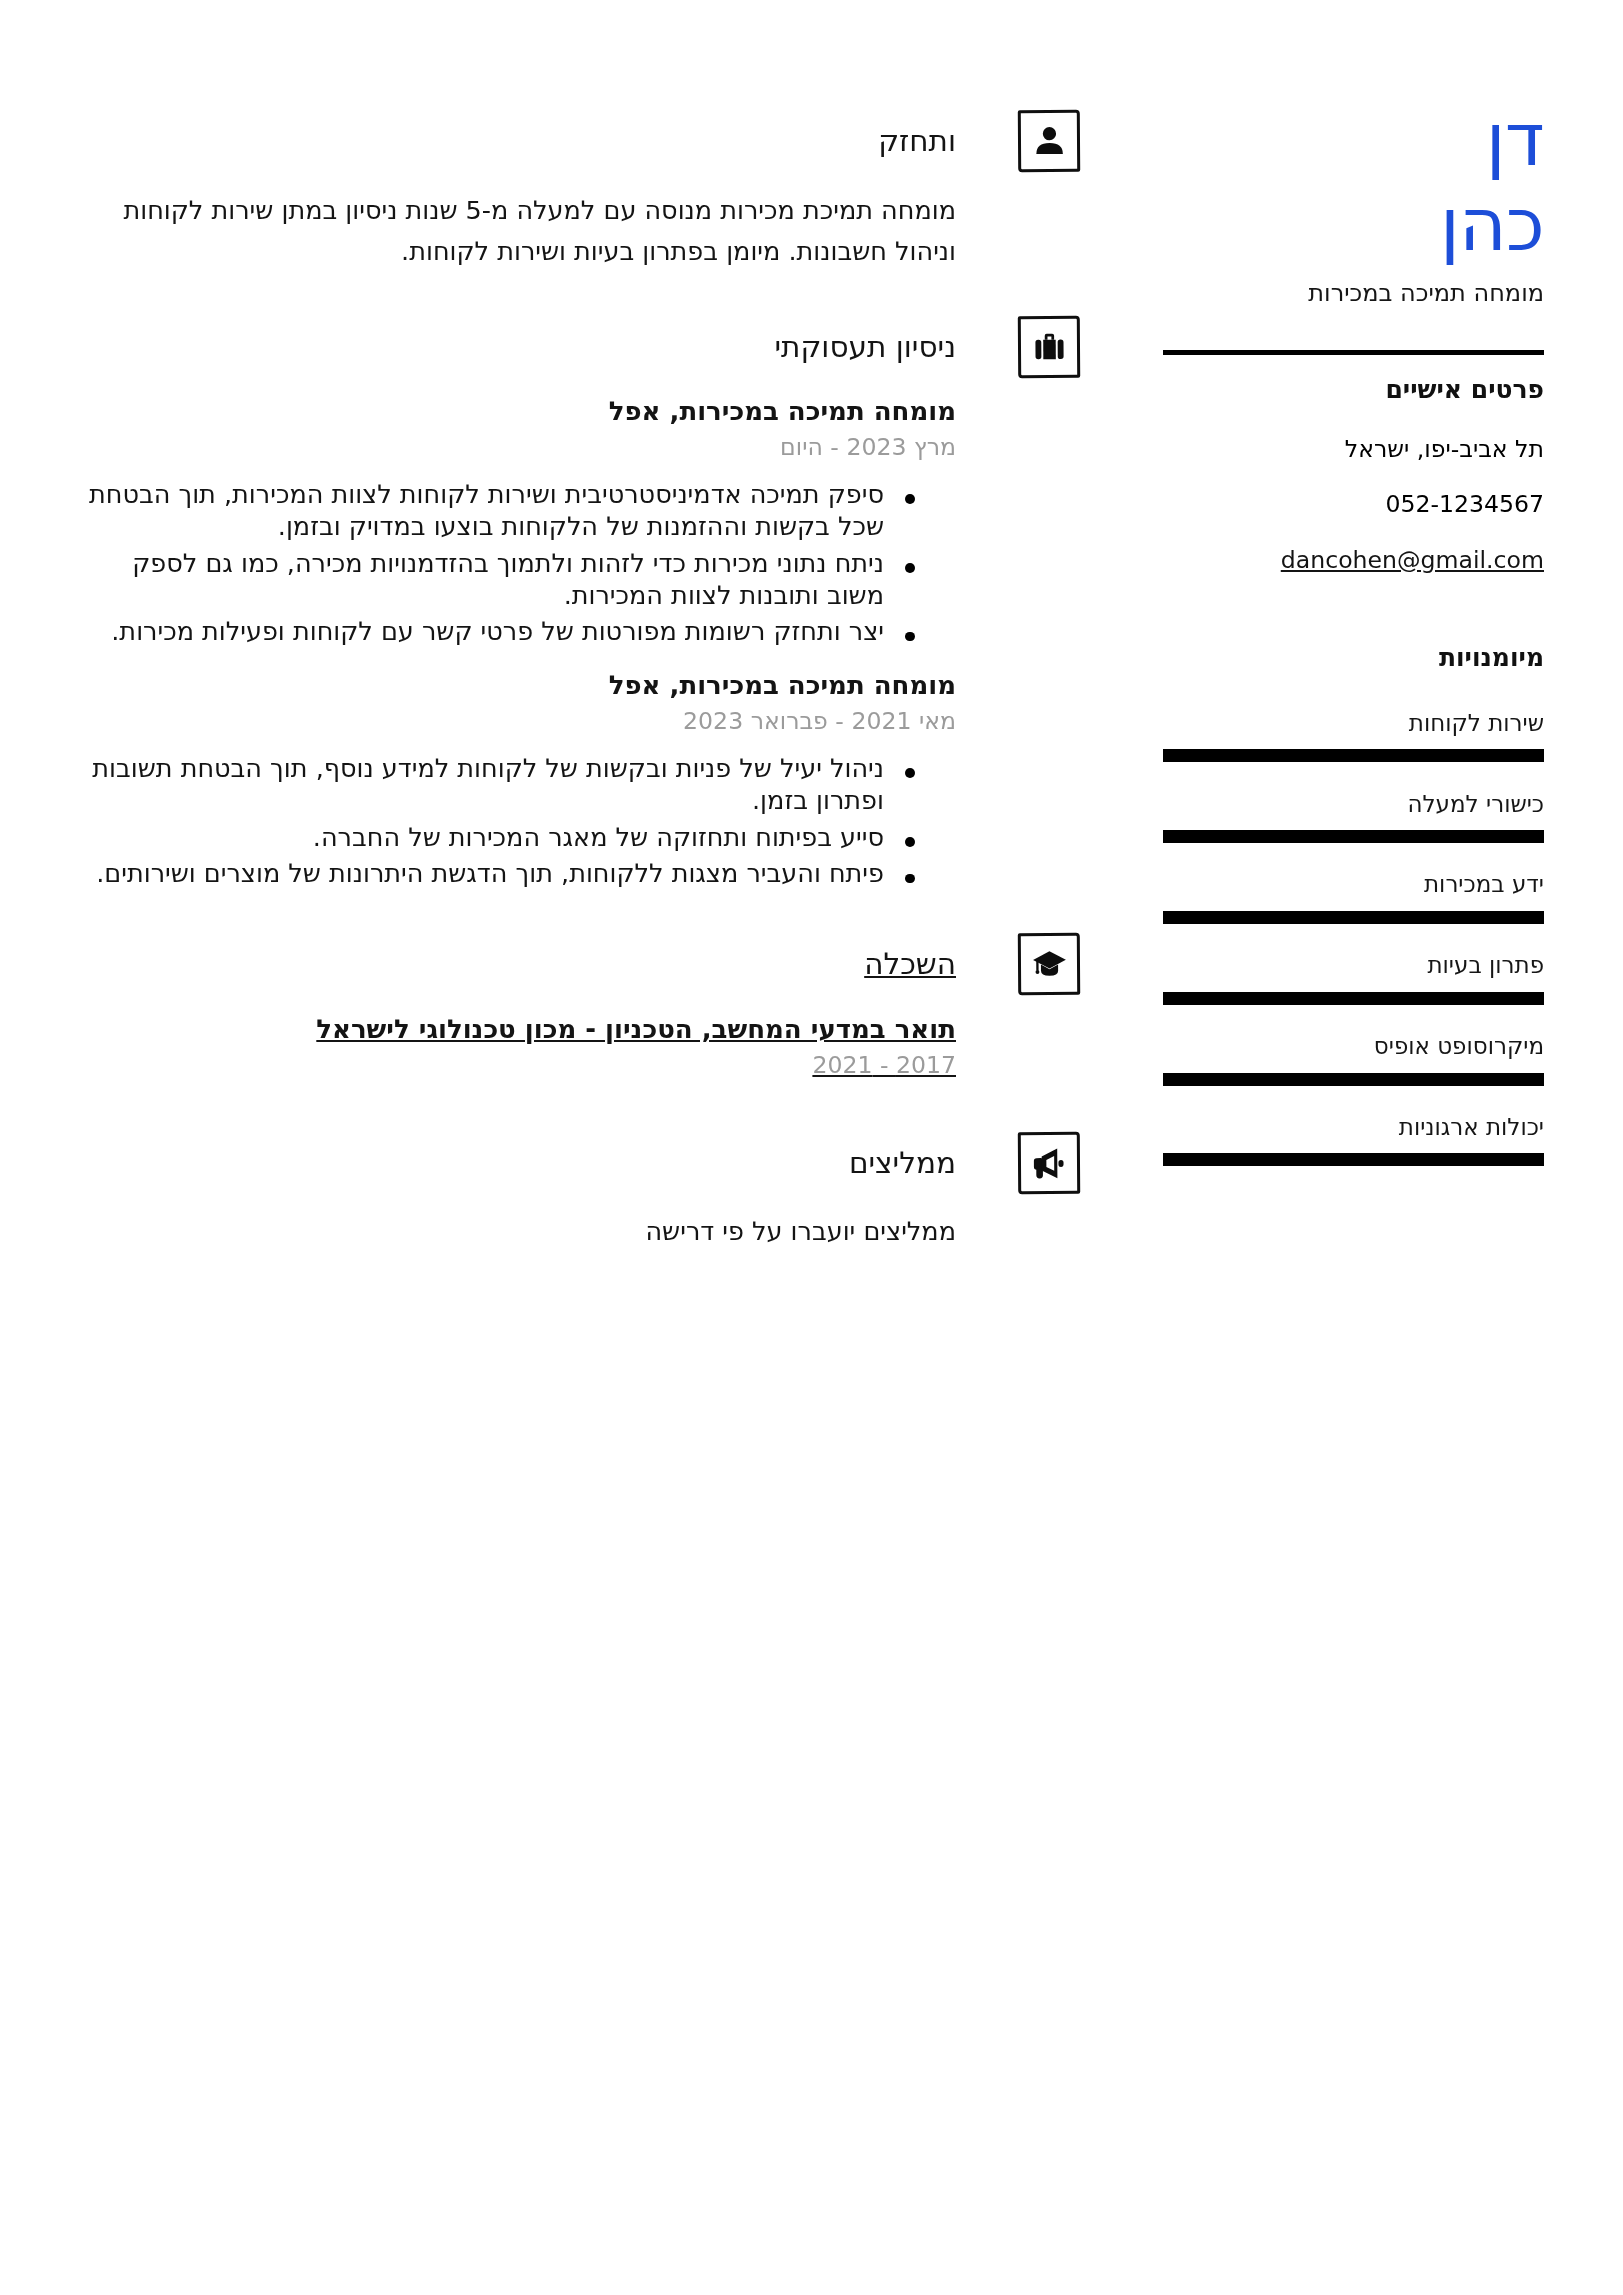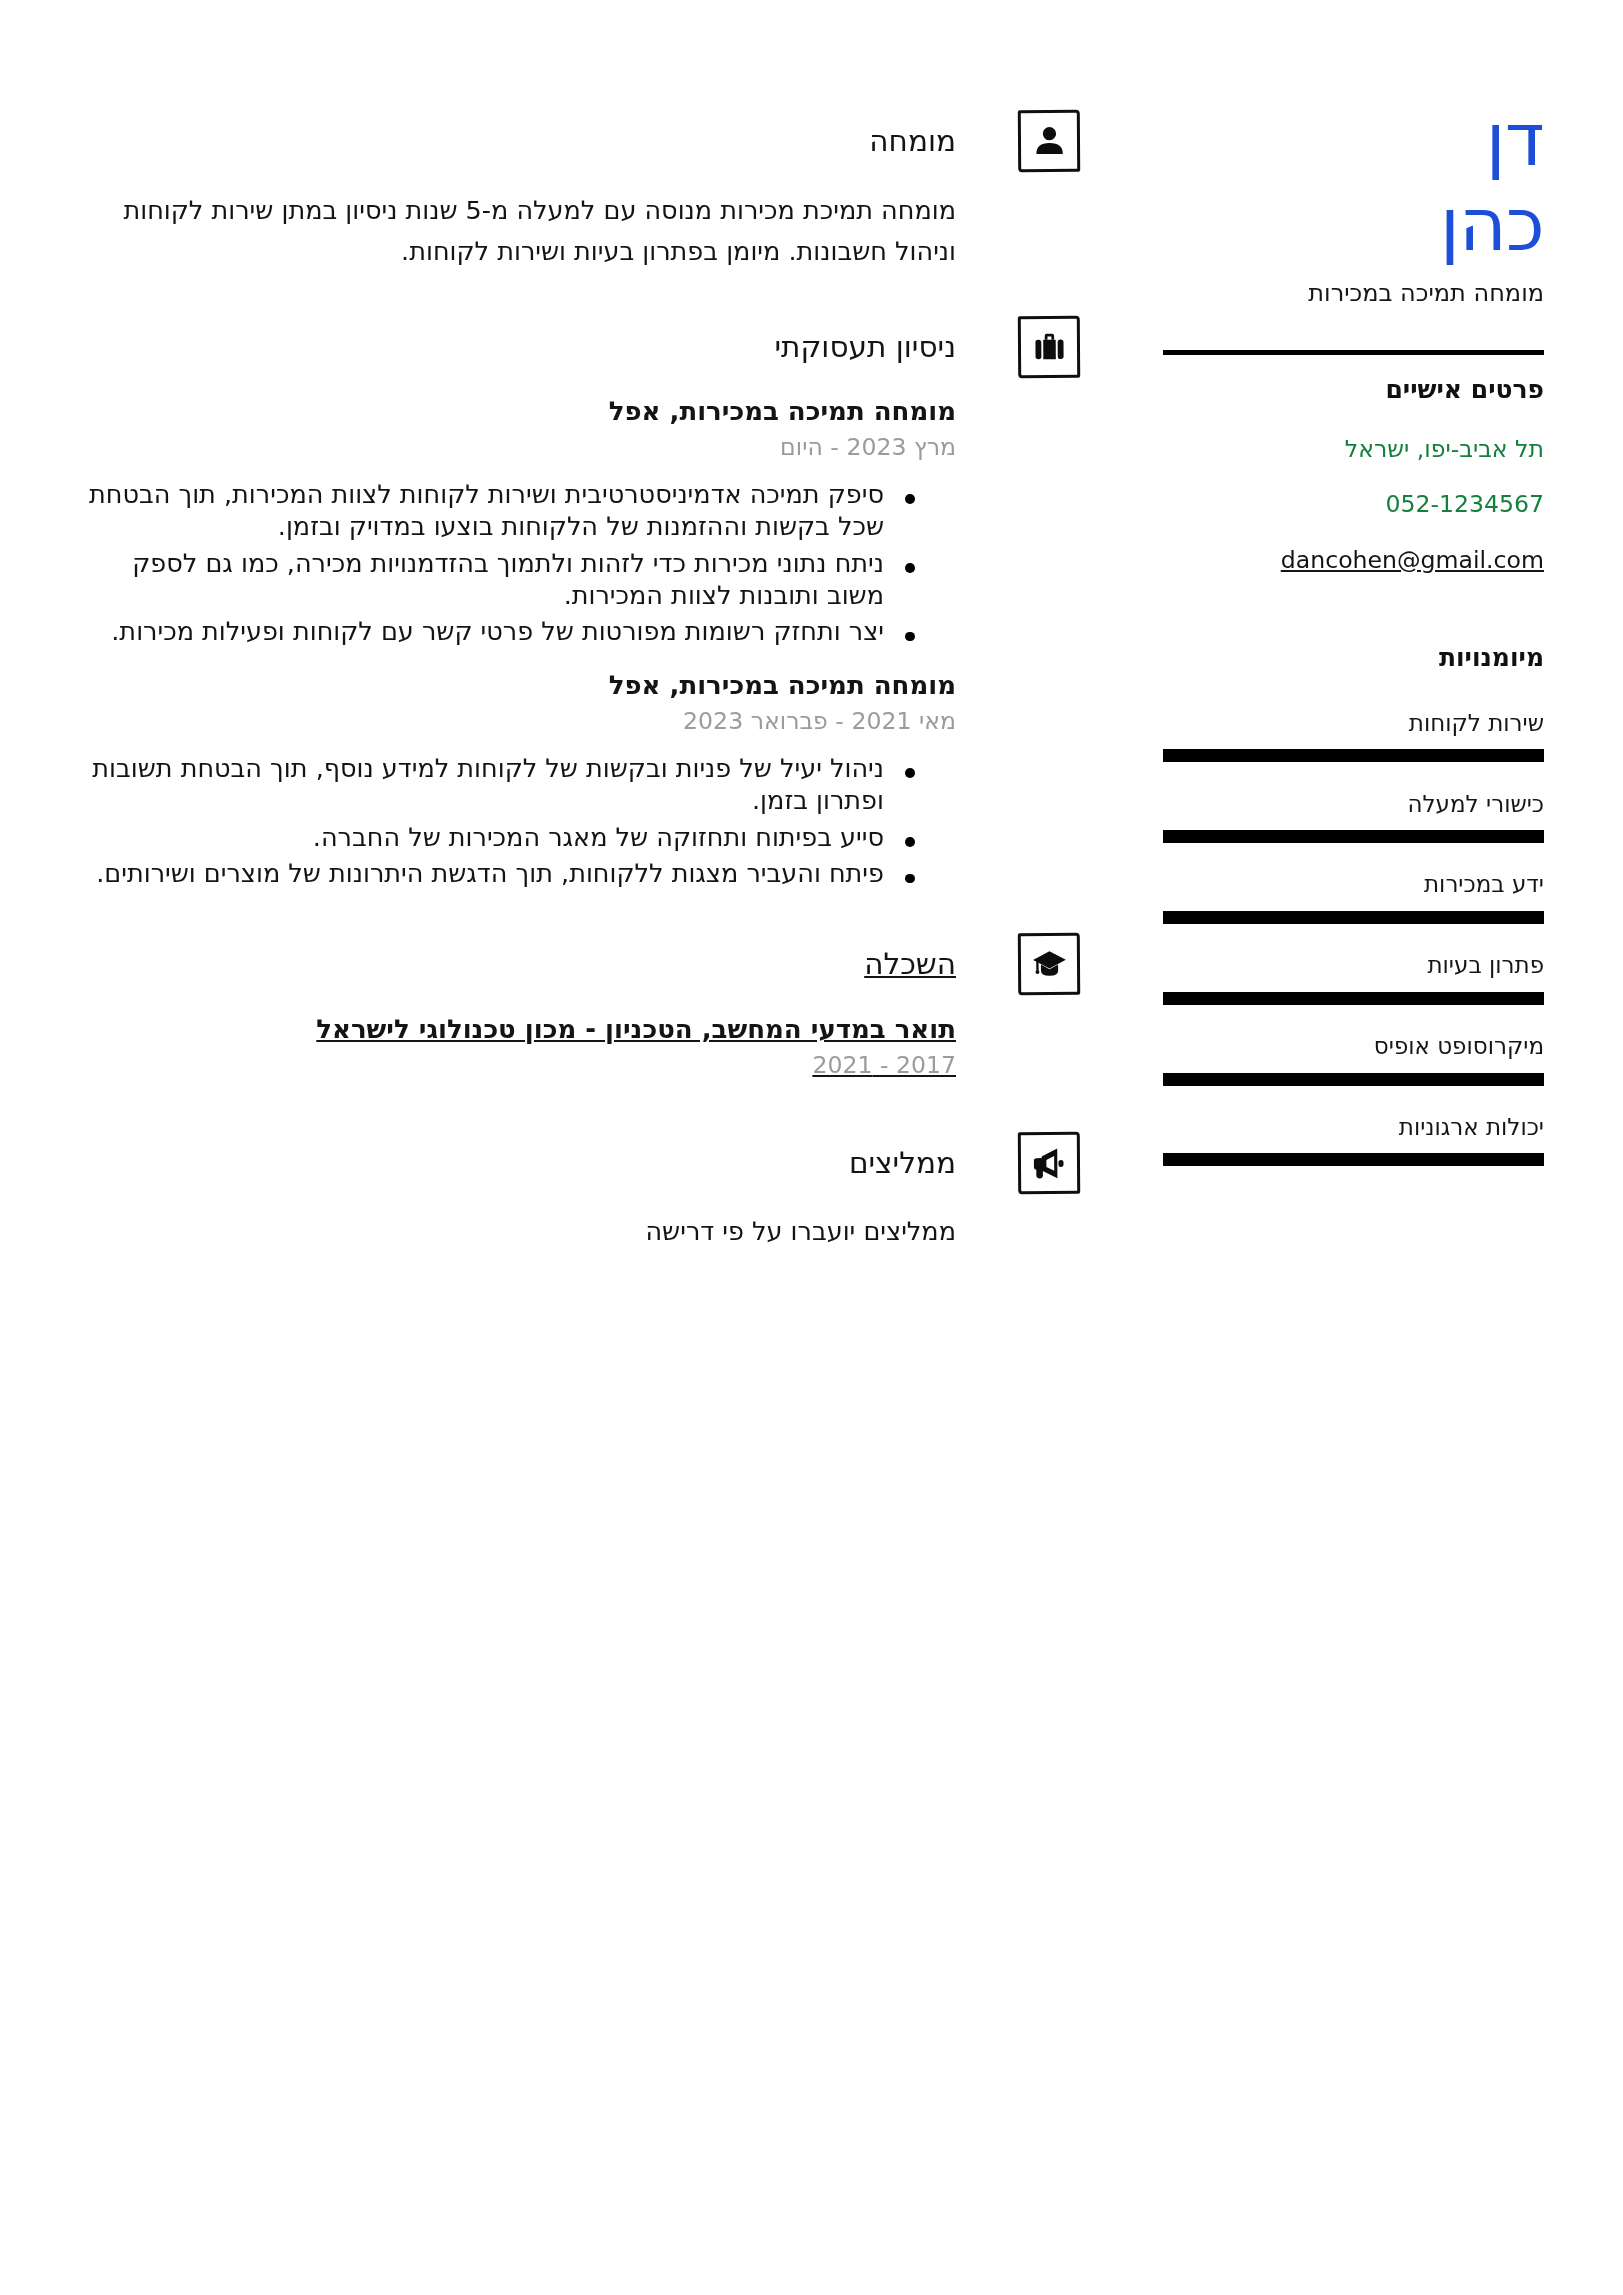--- a/index.html
+++ b/index.html
@@ -48,21 +48,21 @@
     font-size: 25px;
     font-weight: 700;
     color: #111;
   }
   .side-title.personal { margin-top: 20px; }
   .side-title.skills-title { margin-top: 67px; }
   .contact-item {
     display: block;
     font-size: 23.6px;
     line-height: 1.3;
-    color: #15803d;
+    color: #000000;
     margin-top: 25px;
     text-decoration: none;
   }
   .contact-item.first { margin-top: 30px; }
   a.contact-item.email { color: #141414; text-decoration: underline; }
   .skill { margin-top: 27.5px; }
   .skill.first { margin-top: 37px; }
   .skill-label { font-size: 23px; line-height: 1.3; color: #161616; }
   .skill-track { margin-top: 10.5px; width: 100%; height: 13px; background: #ededed; }
   .skill-bar { height: 100%; background: #000; }
@@ -208,21 +208,21 @@
   <main class="main">
 
     <section class="section summary">
       <div class="section-header">
         <span class="icon-box">
           <svg viewBox="0 0 100 100" fill="#0d0d0d" xmlns="http://www.w3.org/2000/svg">
             <circle cx="50" cy="30" r="17"></circle>
             <path d="M16 82 q0 -28 34 -28 q34 0 34 28 z"></path>
           </svg>
         </span>
-        <h2 class="section-title">מומחה</h2>
+        <h2 class="section-title">ותחזק</h2>
       </div>
       <div class="section-content">
         <p class="summary-text">מומחה תמיכת מכירות מנוסה עם למעלה מ-5 שנות ניסיון במתן שירות לקוחות וניהול חשבונות. מיומן בפתרון בעיות ושירות לקוחות.</p>
       </div>
     </section>
 
     <section class="section experience">
       <div class="section-header">
         <span class="icon-box">
           <svg viewBox="0 0 100 100" fill="#0d0d0d" xmlns="http://www.w3.org/2000/svg">

